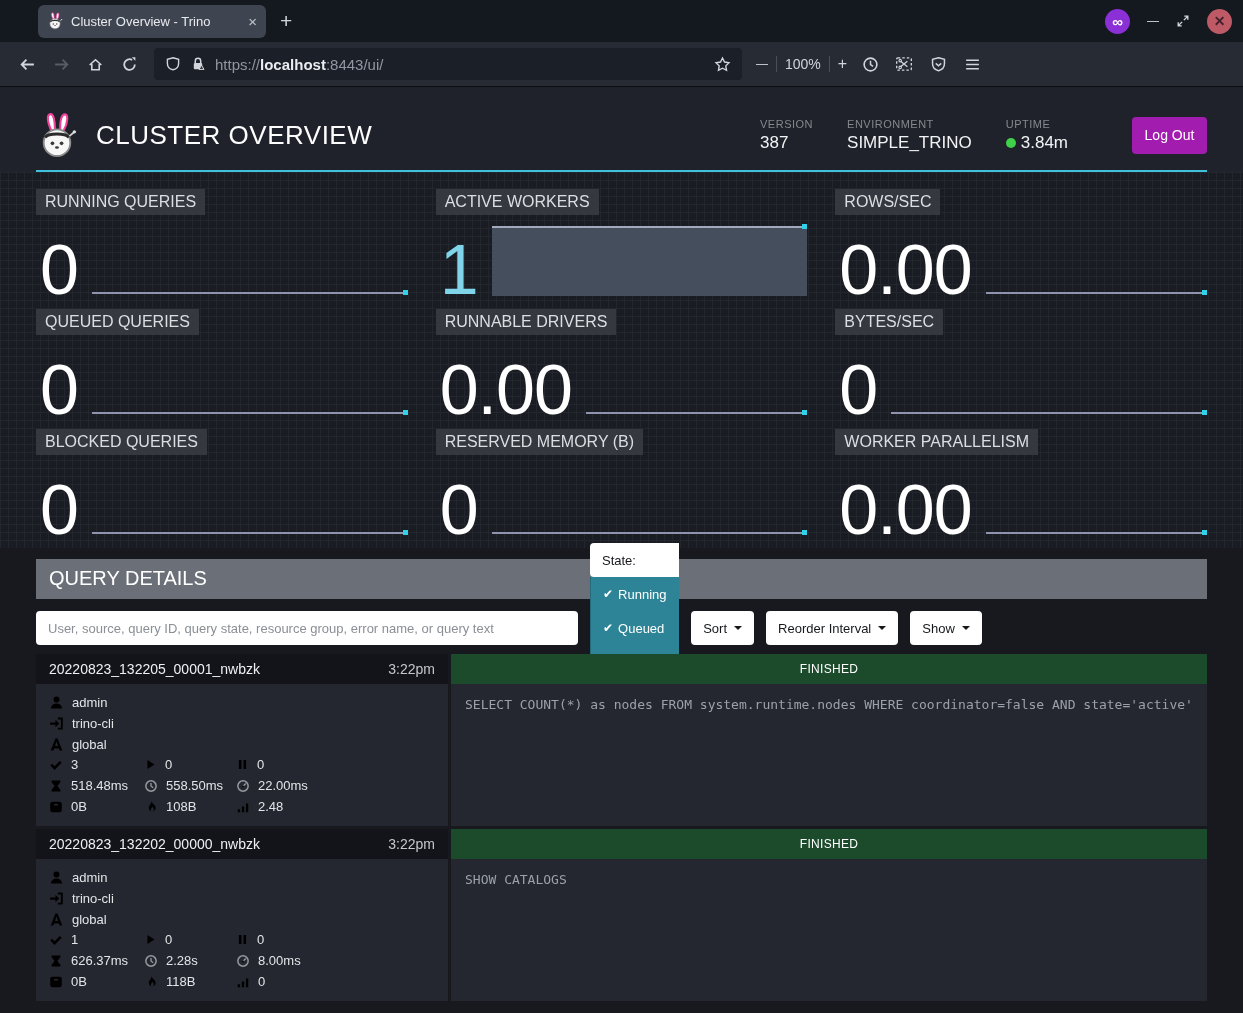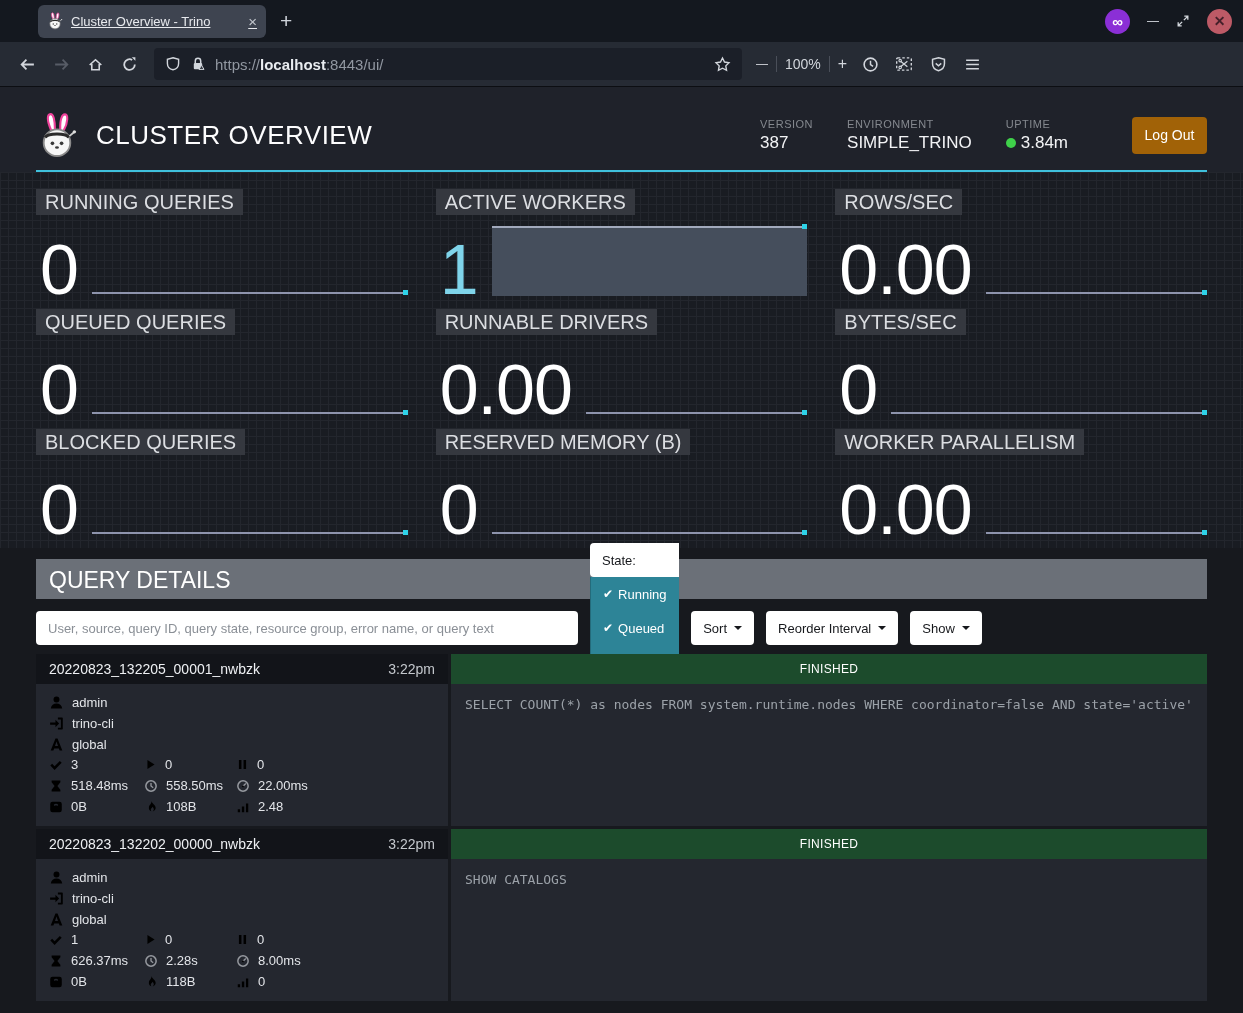--- a/index.html
+++ b/index.html
@@ -2,21 +2,21 @@
 <html><head>
 <meta charset="utf-8">
 <style>
   * { margin:0; padding:0; box-sizing:border-box; }
   html,body { width:1243px; height:1013px; overflow:hidden; background:#17191e;
               font-family:"Liberation Sans", sans-serif; }
 
   
   .tabbar { height:42px; background:#14181f; display:flex; align-items:center; }
   .tab { margin-left:38px; width:228px; height:33px; background:#3e4450; border-radius:6px;
-         display:flex; align-items:center; gap:8px; padding:0 9px; color:#e8eaee; font-size:13px;text-decoration:underline; }
+         display:flex; align-items:center; gap:8px; padding:0 9px; color:#e8eaee; font-size:13px; }
   .tab-title { white-space:nowrap; overflow:hidden; flex:1; }
   .tab-close { color:#c2c6cd; font-size:15px; cursor:default; }
   .newtab { color:#cfd3da; font-size:21px; margin-left:14px; font-weight:300; }
   .win-controls { margin-left:auto; display:flex; align-items:center; gap:17px; padding-right:11px; }
   .badge-purple { width:25px; height:25px; border-radius:50%; background:#8b2fd6; color:#fff;
                   display:flex; align-items:center; justify-content:center; font-size:15px; font-weight:bold; }
   .wc { color:#d4d8de; display:flex; align-items:center; }
   .wc-close { width:25px; height:25px; border-radius:50%; background:#bd5a66; color:#45202a;
               display:flex; align-items:center; justify-content:center; font-size:14px; font-weight:bold; }
 
@@ -34,43 +34,43 @@
 
   
   .page { height:926px; background:#17191e; }
   .hdr-band { background:#1f222a; padding:13px 36px 0; }
   .hdr { height:72px; display:flex; align-items:center; border-bottom:2px solid #3fc1dc;justify-content:center; }
   .hdr-title { color:#fdfdfe; font-size:26px; letter-spacing:0.5px; margin-left:18px; }
   .hdr-meta { margin-left:auto; display:flex; gap:34px; align-items:center; }
   .meta .lab { color:#85898f; font-size:11px; letter-spacing:0.5px; margin-bottom:3px; }
   .meta .val { color:#f2f3f5; font-size:17px; display:flex; align-items:center; gap:5px; }
   .updot { width:10px; height:10px; border-radius:50%; background:#3fd14a; display:inline-block; }
-  .logout { margin-left:30px; background:#a16207; color:#fff; border:none; border-radius:4px;
+  .logout { margin-left:30px; background:#a21caf; color:#fff; border:none; border-radius:4px;
             width:75px; height:37px; font-size:14px; font-family:inherit; }
 
   .stats-band { padding:17px 36px 12px; background-color:#191c22;
      background-image:linear-gradient(#23262d 1px, transparent 1px),
                       linear-gradient(90deg,#23262d 1px, transparent 1px);
      background-size:8px 8px; }
   .stats-grid { display:grid; grid-template-columns:repeat(3,1fr); column-gap:28px; row-gap:13px; }
   .stat-card { height:107px; position:relative; }
-  .stat-label { display:inline-block; background:#35383f; color:#dcdee2; font-size:20px;
+  .stat-label { display:inline-block; background:#35383f; color:#dcdee2; font-size:16px;
                 padding:4px 9px; line-height:18px; }
   .stat-body { position:absolute; left:0; right:0; bottom:0; height:81px;
                display:flex; align-items:flex-end; }
   .stat-value { font-size:70px; line-height:70px; color:#fff; letter-spacing:-1px; margin:0 14px -9px 4px; }
   .stat-value.cyan { color:#7fd4ea; }
   .spark { flex:1; position:relative; height:100%; }
   .spark .line { position:absolute; left:0; right:0; bottom:2px; height:2px; background:#8e94ad; }
   .spark .dot { position:absolute; right:0; bottom:1px; width:5px; height:5px; background:#2ed3e9; }
   .spark.filled { height:70px; align-self:flex-end; background:#454e5c; border-top:2px solid #a2aabd; }
   .spark.filled .dot { bottom:auto; top:-4px; }
 
   .content { padding:0 36px; }
-  .qd-title { margin-top:11px; background:#6b7078; color:#fff; font-size:23px; padding:8px 13px; height:40px; }
+  .qd-title { margin-top:11px; background:#6b7078; color:#fff; font-size:20px; padding:8px 13px; height:40px; }
   .filters { margin-top:12px; display:flex; align-items:center; gap:12px; height:34px; }
   .search { width:542px; height:34px; border:none; border-radius:4px; padding:0 12px; font-size:13px;
             font-family:inherit; color:#737373; background:#fff; }
   .search::placeholder { color:#8a8f96; }
   .bgroup { display:flex;flex-direction:column; }
   .btn { height:34px; display:flex; align-items:center; padding:0 12px; font-size:13px; }
   .btn-white { background:#fff; color:#16181c; }
   .btn-teal { background:#2d8497; color:#fff; border-left:1px solid #246b7b; }
   .btn-teal-lt { background:#54abc0; color:#fff; border-left:1px solid #246b7b; }
   .rd-l { border-radius:4px 0 0 4px; } .rd-r { border-radius:0 4px 4px 0; } .rd { border-radius:4px; }

